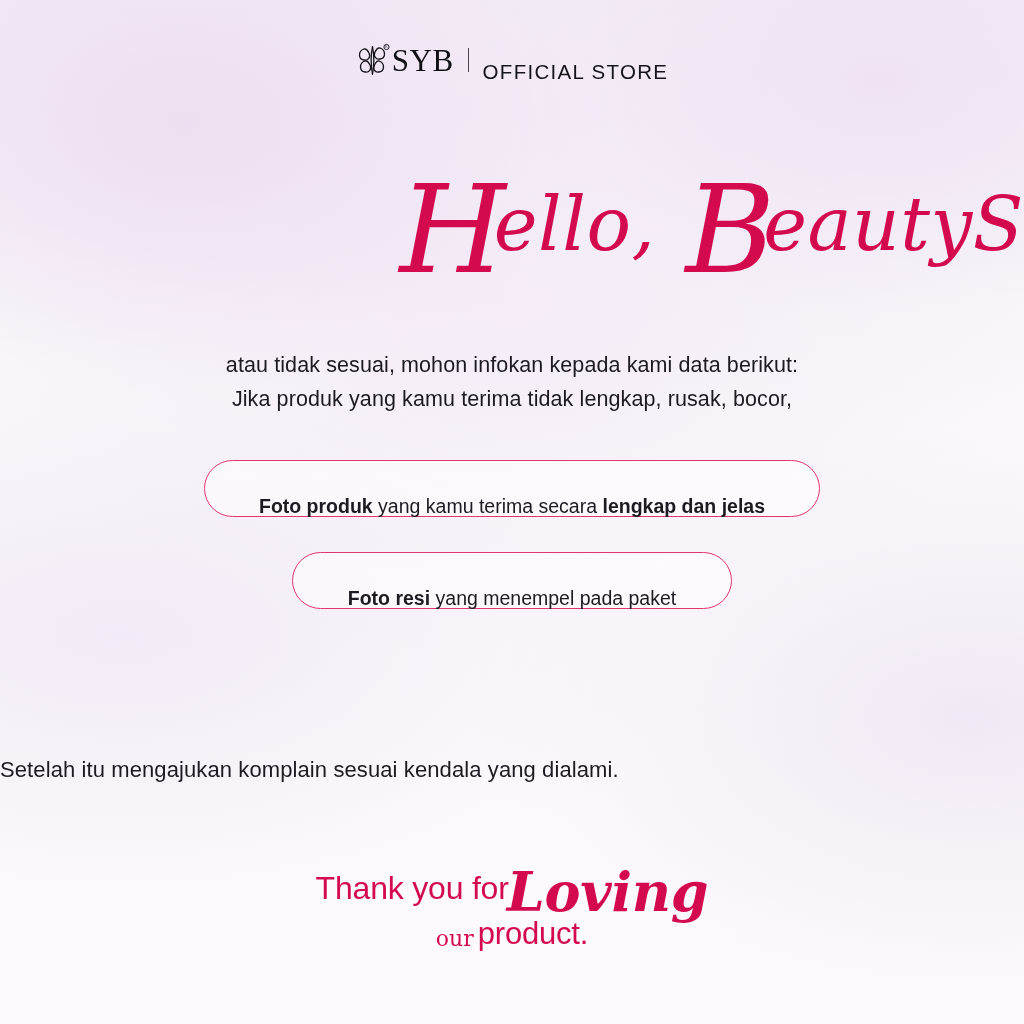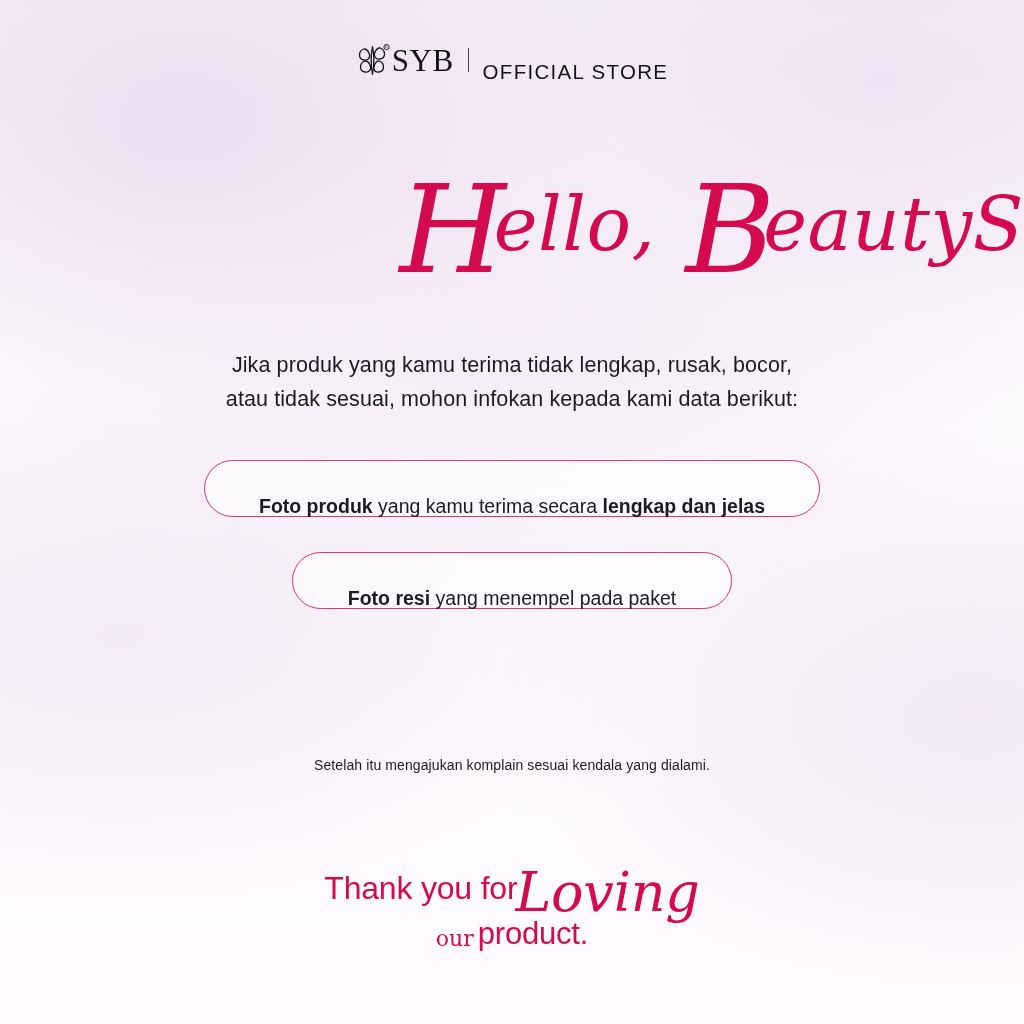--- a/index.html
+++ b/index.html
@@ -155,23 +155,22 @@
   .pill-1 { width: 616px; height: 57px; }
   .pill-2 { width: 440px; height: 57px; margin-top: 35px; }
   .pill-3 { width: 684px; height: 57px; margin-top: 35px; }
 
   
   .closing {
     position: absolute;
     top: 757px;
     left: 0;
     width: 100%;
-    text-align: center;
     color: #1d1a22;
-    font-size: 14px;
+    font-size: 22px;
     letter-spacing: 0.1px;
   }
 
   
   .thanks {
     position: absolute;
     top: 862px;
     left: 0;
     width: 100%;
     text-align: center;
@@ -186,20 +185,21 @@
     line-height: 1.05;
   }
   .thanks-l1 .script {
     font-family: "DejaVu Serif", "Liberation Serif", serif;
     font-style: italic;
     font-size: 54px;
     line-height: 0.7;
     position: relative;
     top: 12px;
     margin-left: -2px;
+    font-weight: bold;
   }
 
   .thanks-l2 {
     margin-top: 12px;
     white-space: nowrap;
     line-height: 1;
   }
   .thanks-l2 .our {
     font-family: "DejaVu Serif", "Liberation Serif", serif;
     font-size: 22px;
@@ -238,22 +238,22 @@
     </div>
     <div class="brand-divider"></div>
     <span class="brand-sub">OFFICIAL STORE</span>
   </div>
 
   <div class="hero-script">
     <span class="cap">H</span><span>ello,</span>&nbsp;<span class="cap cap-b">B</span><span>eautyS</span>
   </div>
 
   <div class="intro">
+    <div>atau tidak sesuai, mohon infokan kepada kami data berikut:</div>
     <div>Jika produk yang kamu terima tidak lengkap, rusak, bocor,</div>
-    <div>atau tidak sesuai, mohon infokan kepada kami data berikut:</div>
   </div>
 
   <div class="pills">
 
     <div class="pill pill-1">
       <span><b>Foto produk</b><span> yang kamu terima secara </span><b>lengkap dan jelas</b></span>
     </div>
 
     <div class="pill pill-2">
       <span><b>Foto resi</b><span> yang menempel pada paket</span><b></b></span>

